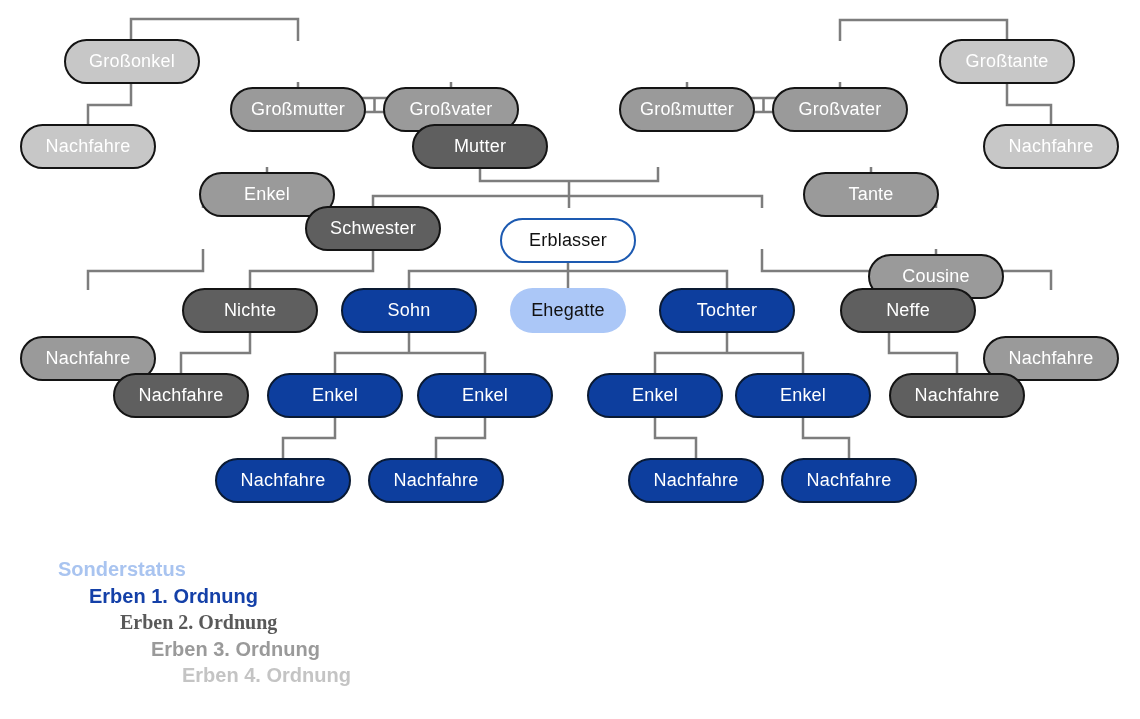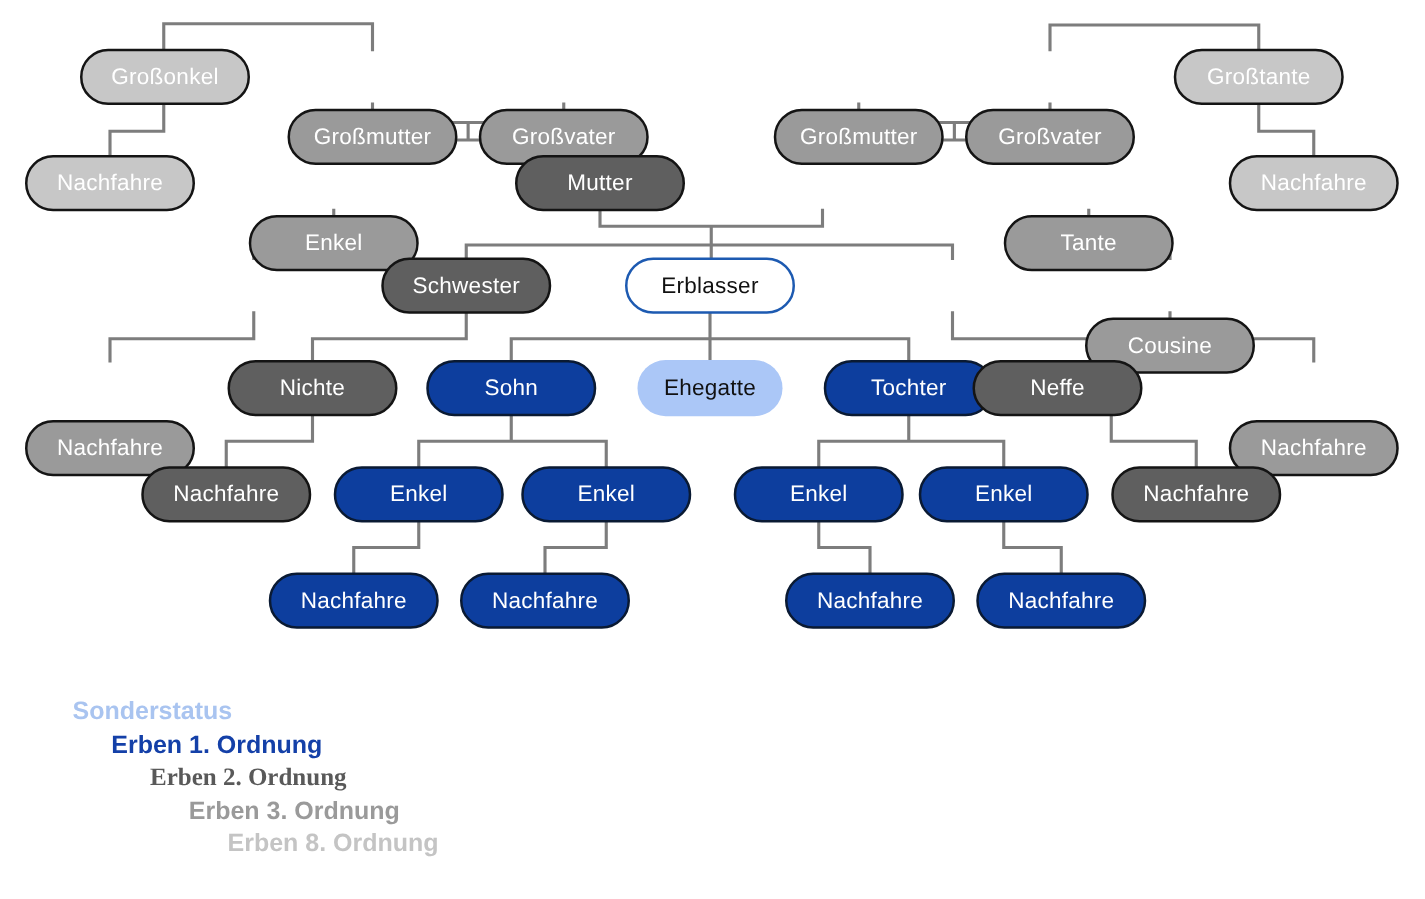--- a/index.html
+++ b/index.html
@@ -18,20 +18,21 @@
     letter-spacing:.2px;
   }
   .erben1{background:var(--c-order1,#0d3e9e);border-color:#0a1a33;}
   .erben2{background:var(--c-order2,#5f5f5f);}
   .erben3{background:var(--c-order3,#9a9a9a);margin-top:48px;}
   .erben4{background:var(--c-order4,#c7c7c7);}
   .erblasser{
     background:var(--c-erblasser-fill,#fff);
     border:2.5px solid var(--c-erblasser-border,#1d5ab1);
     color:var(--c-text-dark,#111);
+    margin-top:12px;
   }
   .sonderstatus{
     background:var(--c-sonderstatus,#abc7f7);border:none;
     width:116px;color:var(--c-text-dark,#111);
   }
   .legend-item{
     position:absolute;z-index:2;font-size:20px;font-weight:bold;white-space:nowrap;
   }
   .lg-sonder{color:var(--c-legend-sonder,#a9c4f0);}
   .lg-1{color:var(--c-legend1,#1440a8);}
@@ -85,36 +86,36 @@
 
   <div class="node erben2" style="left:305px;top:206px">Schwester</div>
   <div class="node erblasser" style="left:500px;top:206px">Erblasser</div>
   <div class="node erben3" style="left:868px;top:206px">Cousine</div>
 
   <div class="node erben3" style="left:20px;top:288px">Nachfahre</div>
   <div class="node erben2" style="left:182px;top:288px">Nichte</div>
   <div class="node erben1" style="left:341px;top:288px">Sohn</div>
   <div class="node sonderstatus" style="left:510px;top:288px">Ehegatte</div>
   <div class="node erben1" style="left:659px;top:288px">Tochter</div>
-  <div class="node erben2" style="left:778px;top:288px">Neffe</div>
+  <div class="node erben2" style="left:840px;top:288px">Neffe</div>
   <div class="node erben3" style="left:983px;top:288px">Nachfahre</div>
 
   <div class="node erben2" style="left:113px;top:373px">Nachfahre</div>
   <div class="node erben1" style="left:267px;top:373px">Enkel</div>
   <div class="node erben1" style="left:417px;top:373px">Enkel</div>
   <div class="node erben1" style="left:587px;top:373px">Enkel</div>
   <div class="node erben1" style="left:735px;top:373px">Enkel</div>
   <div class="node erben2" style="left:889px;top:373px">Nachfahre</div>
 
   <div class="node erben1" style="left:215px;top:458px">Nachfahre</div>
   <div class="node erben1" style="left:368px;top:458px">Nachfahre</div>
   <div class="node erben1" style="left:628px;top:458px">Nachfahre</div>
   <div class="node erben1" style="left:781px;top:458px">Nachfahre</div>
 
   <div>
     <div class="legend-item lg-sonder" style="left:58px;top:558px">Sonderstatus</div>
     <div class="legend-item lg-1" style="left:89px;top:585px">Erben 1. Ordnung</div>
     <div class="legend-item lg-2" style="left:120px;top:611px">Erben 2. Ordnung</div>
     <div class="legend-item lg-3" style="left:151px;top:638px">Erben 3. Ordnung</div>
-    <div class="legend-item lg-4" style="left:182px;top:664px">Erben 8. Ordnung</div>
+    <div class="legend-item lg-4" style="left:182px;top:664px">Erben 4. Ordnung</div>
   </div>
 
 </div>
 
 </body></html>

